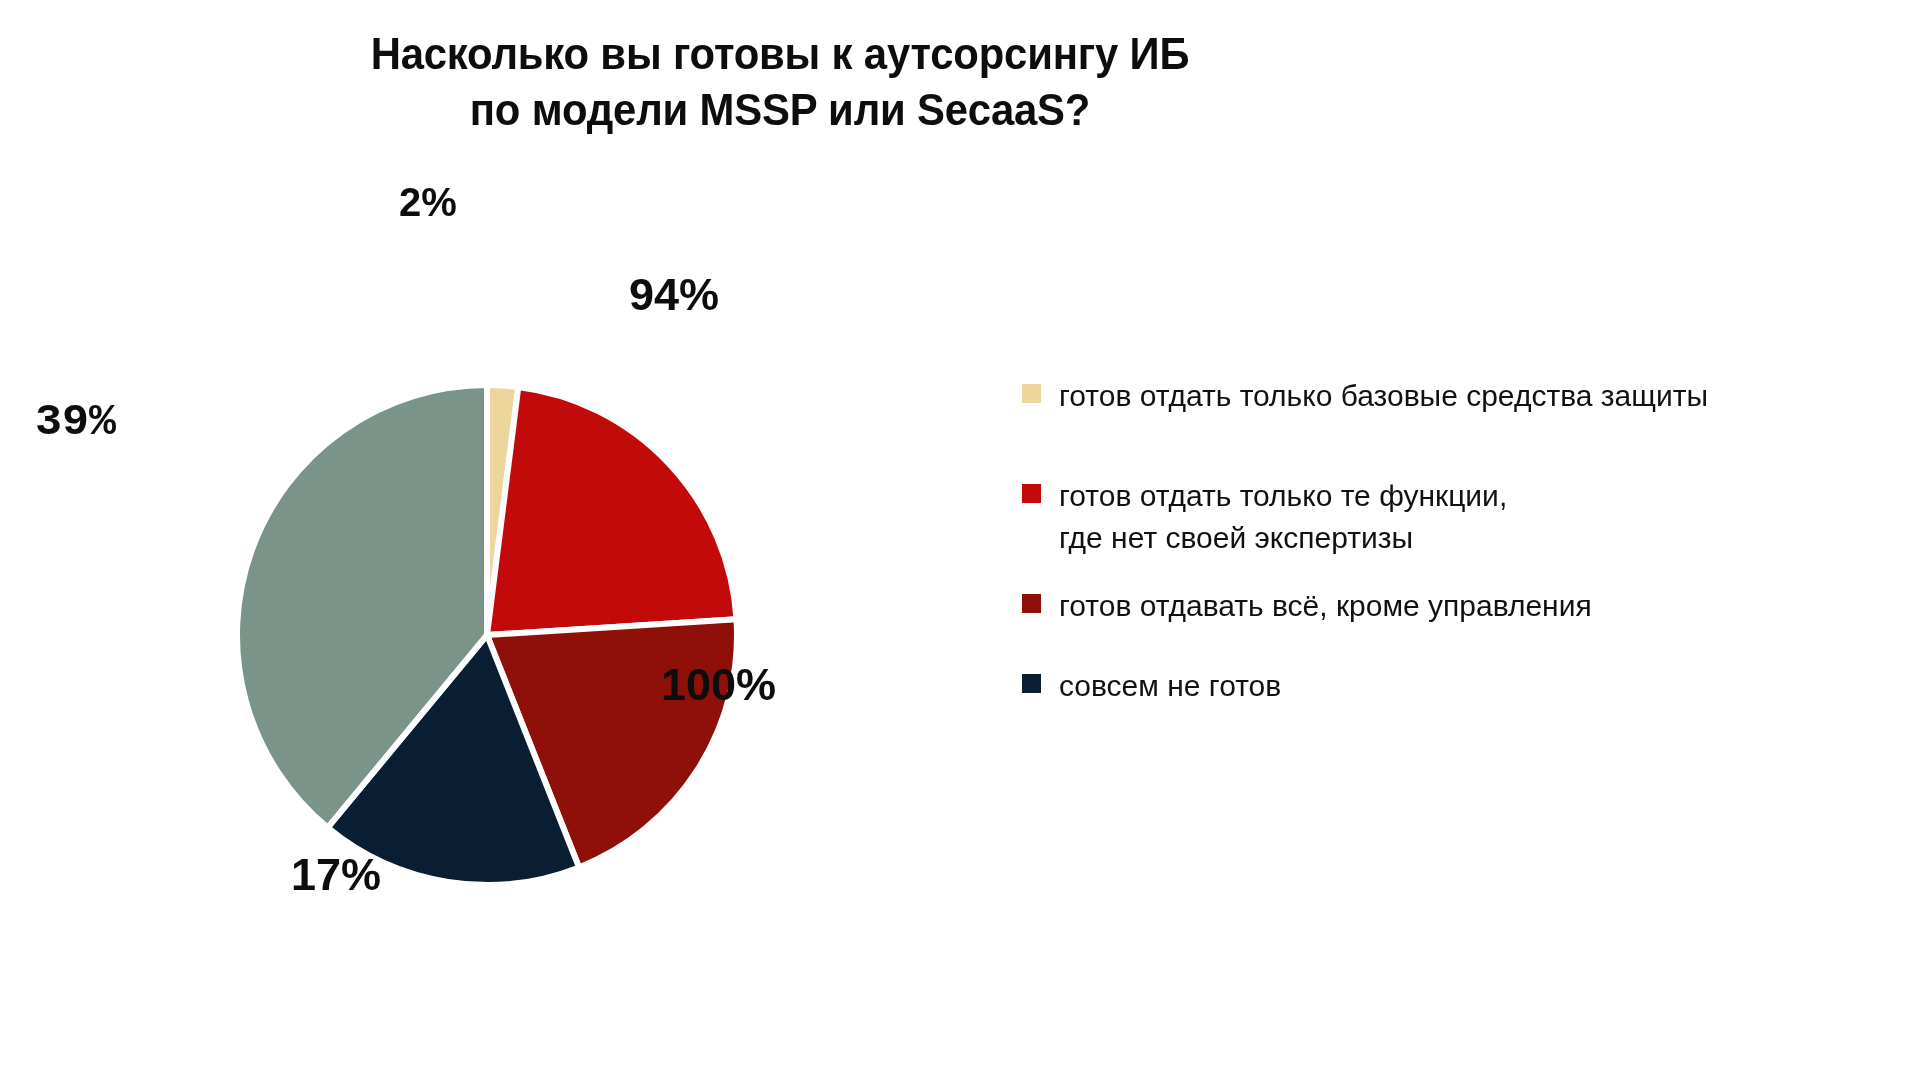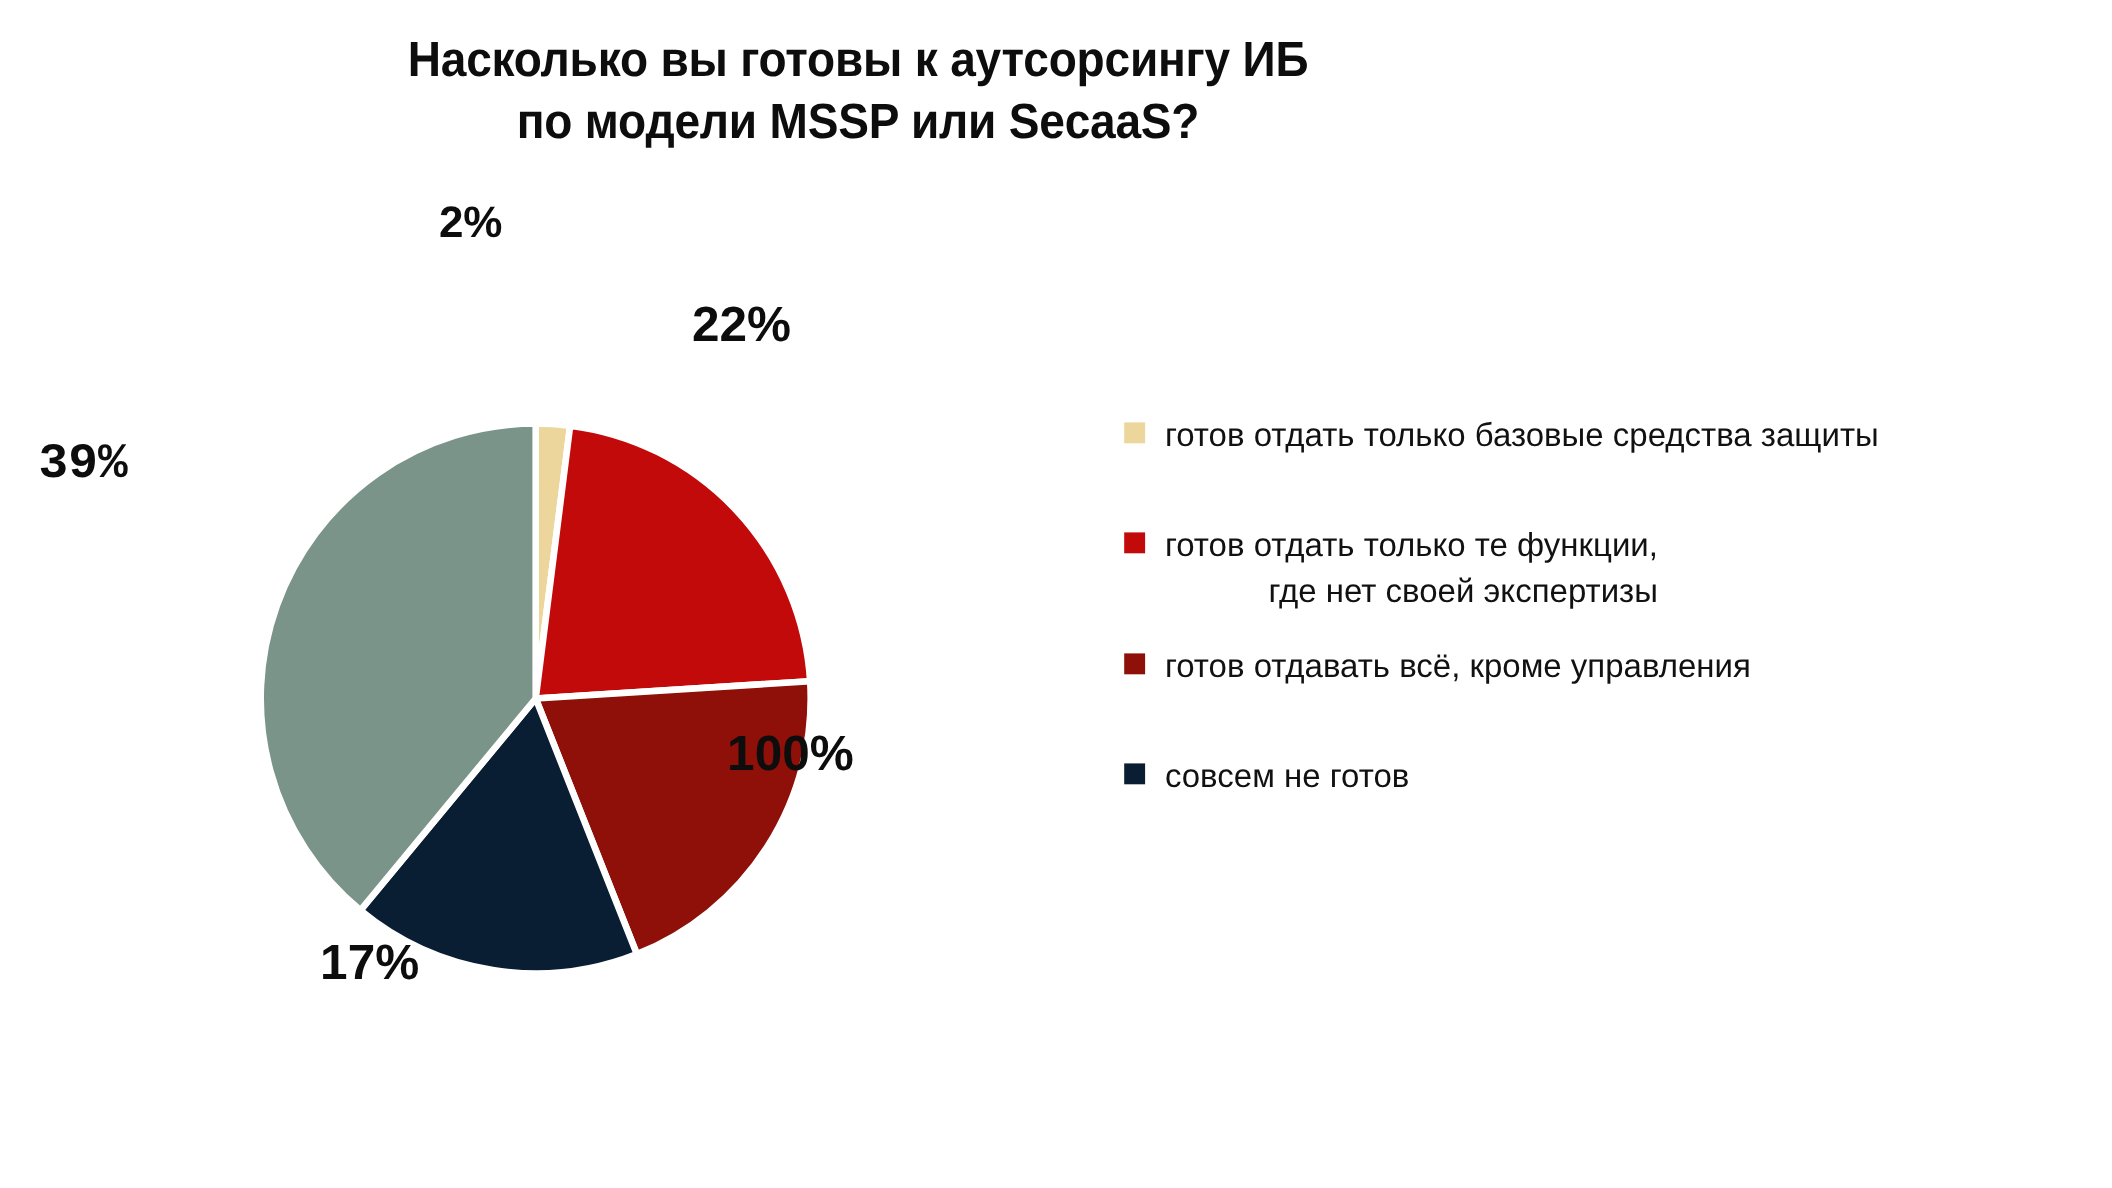--- a/index.html
+++ b/index.html
@@ -109,44 +109,44 @@
     <g id="pie-slices">
         <path d="M 487 635 L 487.00 385.00 A 250 250 0 0 1 518.33 386.97 Z" fill="#EDD69C" stroke="#FFFFFF" stroke-width="6" stroke-linejoin="round"></path>
         <path d="M 487 635 L 518.33 386.97 A 250 250 0 0 1 736.51 619.30 Z" fill="#C20A0A" stroke="#FFFFFF" stroke-width="6" stroke-linejoin="round"></path>
         <path d="M 487 635 L 736.51 619.30 A 250 250 0 0 1 579.03 867.44 Z" fill="#8E1008" stroke="#FFFFFF" stroke-width="6" stroke-linejoin="round"></path>
         <path d="M 487 635 L 579.03 867.44 A 250 250 0 0 1 327.64 827.63 Z" fill="#0A1E33" stroke="#FFFFFF" stroke-width="6" stroke-linejoin="round"></path>
         <path d="M 487 635 L 327.64 827.63 A 250 250 0 0 1 487.00 385.00 Z" fill="#7B9489" stroke="#FFFFFF" stroke-width="6" stroke-linejoin="round"></path>
       </g>
   </svg>
 
   <div class="pct-label" style="left:399px; top:182px;">2%</div>
-  <div class="pct-label pct-big" style="left:629px; top:272px;">22%</div>
+  <div class="pct-label pct-big" style="left:629px; top:272px;">94%</div>
   <div class="pct-label pct-big" style="left:661px; top:662px;">100%</div>
   <div class="pct-label pct-big" style="left:291px; top:852px;">17%</div>
   <div class="pct-label pct-big" style="left:35px; top:400px;font-family:Liberation Mono, monospace;">39%</div>
 </div>
 
 <div id="legend">
 
   <div class="legend-item" style="margin-bottom:58px;">
     <span class="legend-swatch" style="background: rgb(237, 214, 156);"></span>
     <span class="legend-text">
       <span class="lt-line">готов отдать только базовые средства защиты</span>
     </span>
   </div>
 
-  <div class="legend-item" style="margin-bottom:26px;text-align:right;">
+  <div class="legend-item" style="margin-bottom:26px;">
     <span class="legend-swatch" style="background: rgb(194, 10, 10);"></span>
     <span class="legend-text">
       <span class="lt-line">готов отдать только те функции,</span>
       <span class="lt-line">где нет своей экспертизы</span>
     </span>
   </div>
 
-  <div class="legend-item" style="margin-bottom:58px;">
+  <div class="legend-item" style="margin-bottom:38px;">
     <span class="legend-swatch" style="background: rgb(142, 16, 8);"></span>
     <span class="legend-text">
       <span class="lt-line">готов отдавать всё, кроме управления</span>
     </span>
   </div>
 
   <div class="legend-item" style="margin-bottom:82px;">
     <span class="legend-swatch" style="background: rgb(10, 30, 51);"></span>
     <span class="legend-text">
       <span class="lt-line">совсем не готов</span>

